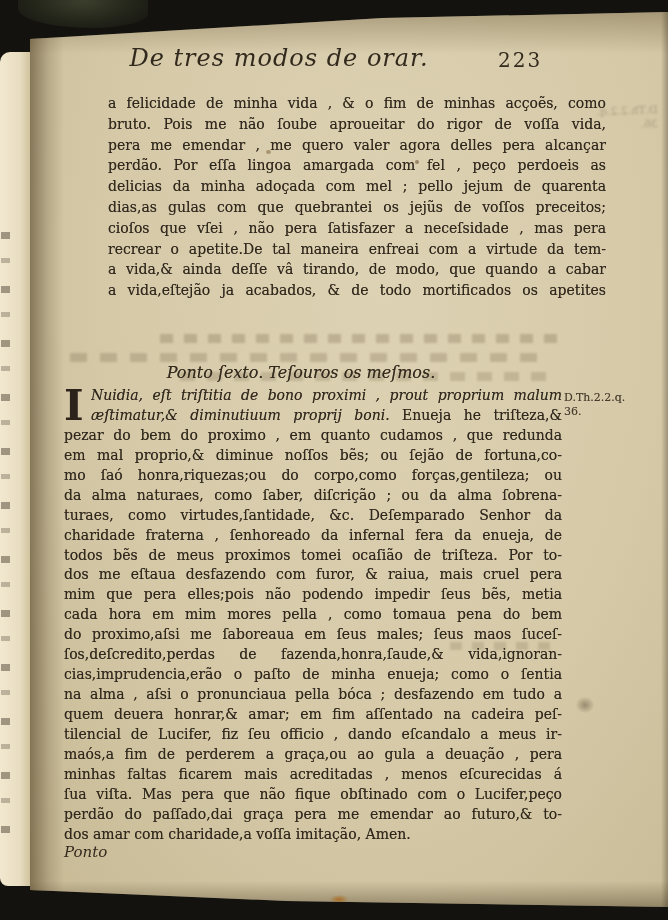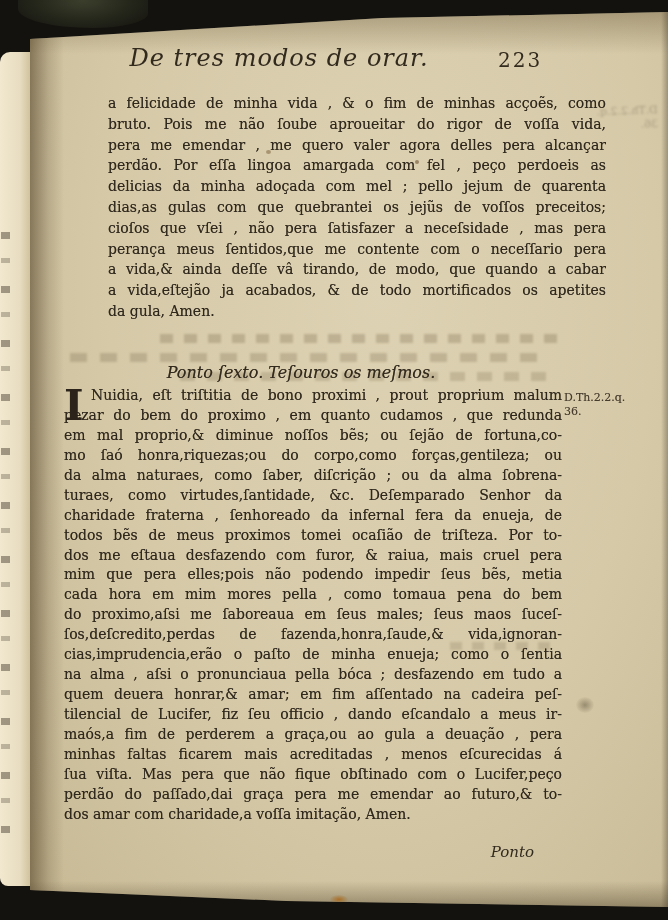--- a/index.html
+++ b/index.html
@@ -61,39 +61,39 @@
   .text-block{position:absolute;left:34px;top:81px;width:498px;margin-left:44px;}
   .para .line{
     font-size:14px;color:#30281d;
     text-align:justify;text-align-last:justify;text-justify:inter-word;
     overflow:hidden;
     text-shadow:0 0 .5px rgba(48,40,29,.6);
   }
   .para1 .line{height:20.8px;line-height:20.8px;}
   .para2 .line{height:19.95px;line-height:19.95px;}
   .line.last{text-align-last:left;}
-  .it{}
+  .it{font-style:italic;}
   .section-heading{
     position:absolute;left:22px;top:351px;width:498px;text-align:center;
     font-style:italic;font-size:16px;color:#332a1e;
     text-shadow:0 0 .5px rgba(48,40,29,.6);
   }
   .para2{position:absolute;left:34px;top:374px;width:498px;}
   .p2-head{position:relative;padding-left:27px;}
   .dropcap{
     position:absolute;left:0;top:1px;
     font-size:42px;line-height:38px;color:#2c241a;font-weight:bold;
   }
   .margin-note{
     position:absolute;left:534px;top:379px;width:96px;
     font-size:11px;line-height:13.5px;color:#473c2d;
     text-shadow:0 0 .4px rgba(71,60,45,.5);
   }
   .catchword{
-    position:absolute;left:34px;top:831px;width:470px;text-align:right;
+    position:absolute;left:34px;top:831px;width:470px;
     font-style:italic;font-size:15px;color:#332a1e;
   }
 
   
   .bleed-band{position:absolute;filter:blur(1.2px);opacity:.45;}
   .bb1{left:130px;top:322px;width:400px;height:9px;
     background:repeating-linear-gradient(90deg, rgba(100,84,56,.55) 0 13px, rgba(100,84,56,0) 13px 24px);}
   .bb2{left:40px;top:341px;width:480px;height:9px;
     background:repeating-linear-gradient(90deg, rgba(100,84,56,.5) 0 17px, rgba(100,84,56,0) 17px 30px);}
   .bb3{left:150px;top:360px;width:370px;height:9px;
@@ -152,32 +152,32 @@
     <div class="page-number">223</div>
 
     <div class="text-block para para1">
       <div class="line">a felicidade de minha vida , &amp; o fim de minhas acçoẽs, como</div>
       <div class="line">bruto. Pois me não ſoube aproueitar do rigor de voſſa vida,</div>
       <div class="line">pera me emendar , me quero valer agora delles pera alcançar</div>
       <div class="line">perdão. Por eſſa lingoa amargada com fel , peço perdoeis as</div>
       <div class="line">delicias da minha adoçada com mel ; pello jejum de quarenta</div>
       <div class="line">dias,as gulas com que quebrantei os jejũs de voſſos preceitos;</div>
       <div class="line">cioſos que vſei , não pera ſatisfazer a neceſsidade , mas pera</div>
-      <div class="line">perança meus ſentidos,que me contente com o neceſſario pera</div>
+      <div class="line">recrear o apetite.De tal maneira enfreai com a virtude da tem-</div>
       <div class="line">a vida,&amp; ainda deſſe vâ tirando, de modo, que quando a cabar</div>
       <div class="line">a vida,eſtejão ja acabados, &amp; de todo mortificados os apetites</div>
-      <div class="line last">da gula, Amen.</div>
     </div>
 
     <div class="section-heading">Ponto ſexto. Teſouros os meſmos.</div>
 
     <div class="para para2">
       <div class="p2-head">
         <span class="dropcap">I</span>
         <div class="line it">Nuidia, eſt triſtitia de bono proximi , prout proprium malum</div>
+        <div class="line"><span class="it">æſtimatur,&amp; diminutiuum proprij boni.</span> <span>Enueja he triſteza,&amp;</span></div>
       </div>
       <div class="line">pezar do bem do proximo , em quanto cudamos , que redunda</div>
       <div class="line">em mal proprio,&amp; diminue noſſos bẽs; ou ſejão de fortuna,co-</div>
       <div class="line">mo ſaó honra,riquezas;ou do corpo,como forças,gentileza; ou</div>
       <div class="line">da alma naturaes, como ſaber, diſcrição ; ou da alma ſobrena-</div>
       <div class="line">turaes, como virtudes,ſantidade, &amp;c. Deſemparado Senhor da</div>
       <div class="line">charidade fraterna , ſenhoreado da infernal fera da enueja, de</div>
       <div class="line">todos bẽs de meus proximos tomei ocaſião de triſteza. Por to-</div>
       <div class="line">dos me eſtaua desfazendo com furor, &amp; raiua, mais cruel pera</div>
       <div class="line">mim que pera elles;pois não podendo impedir ſeus bẽs, metia</div>

